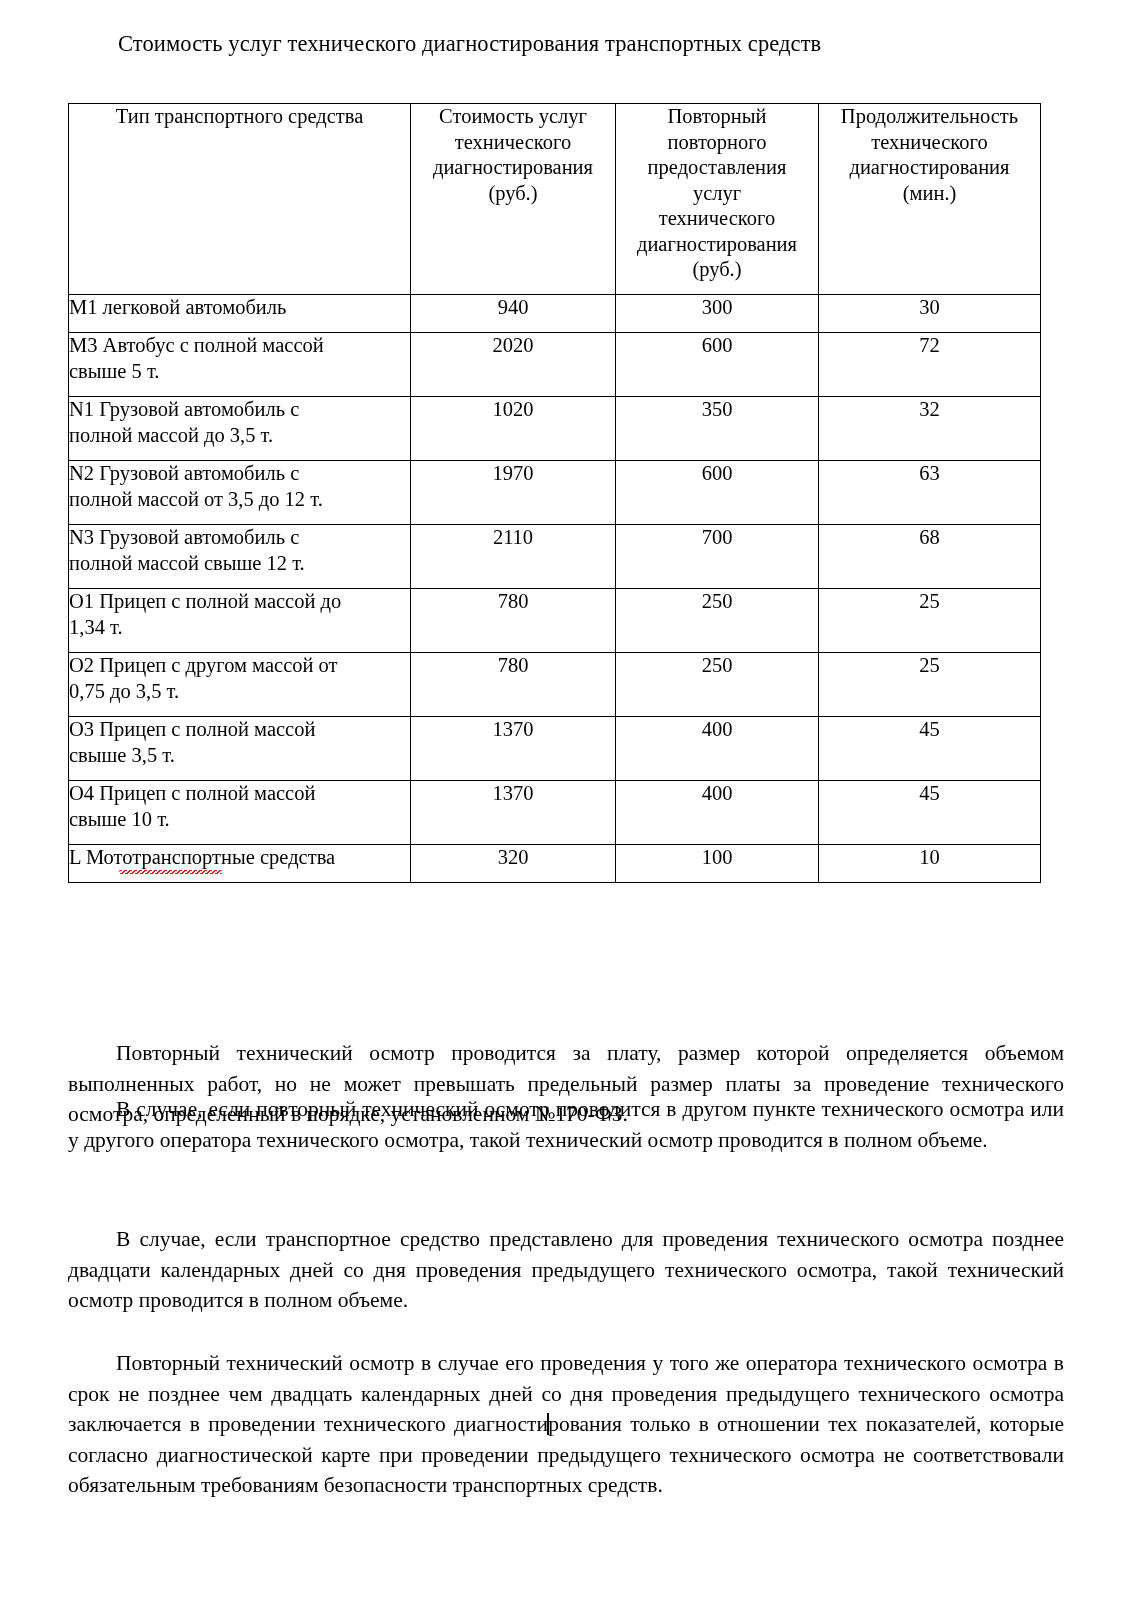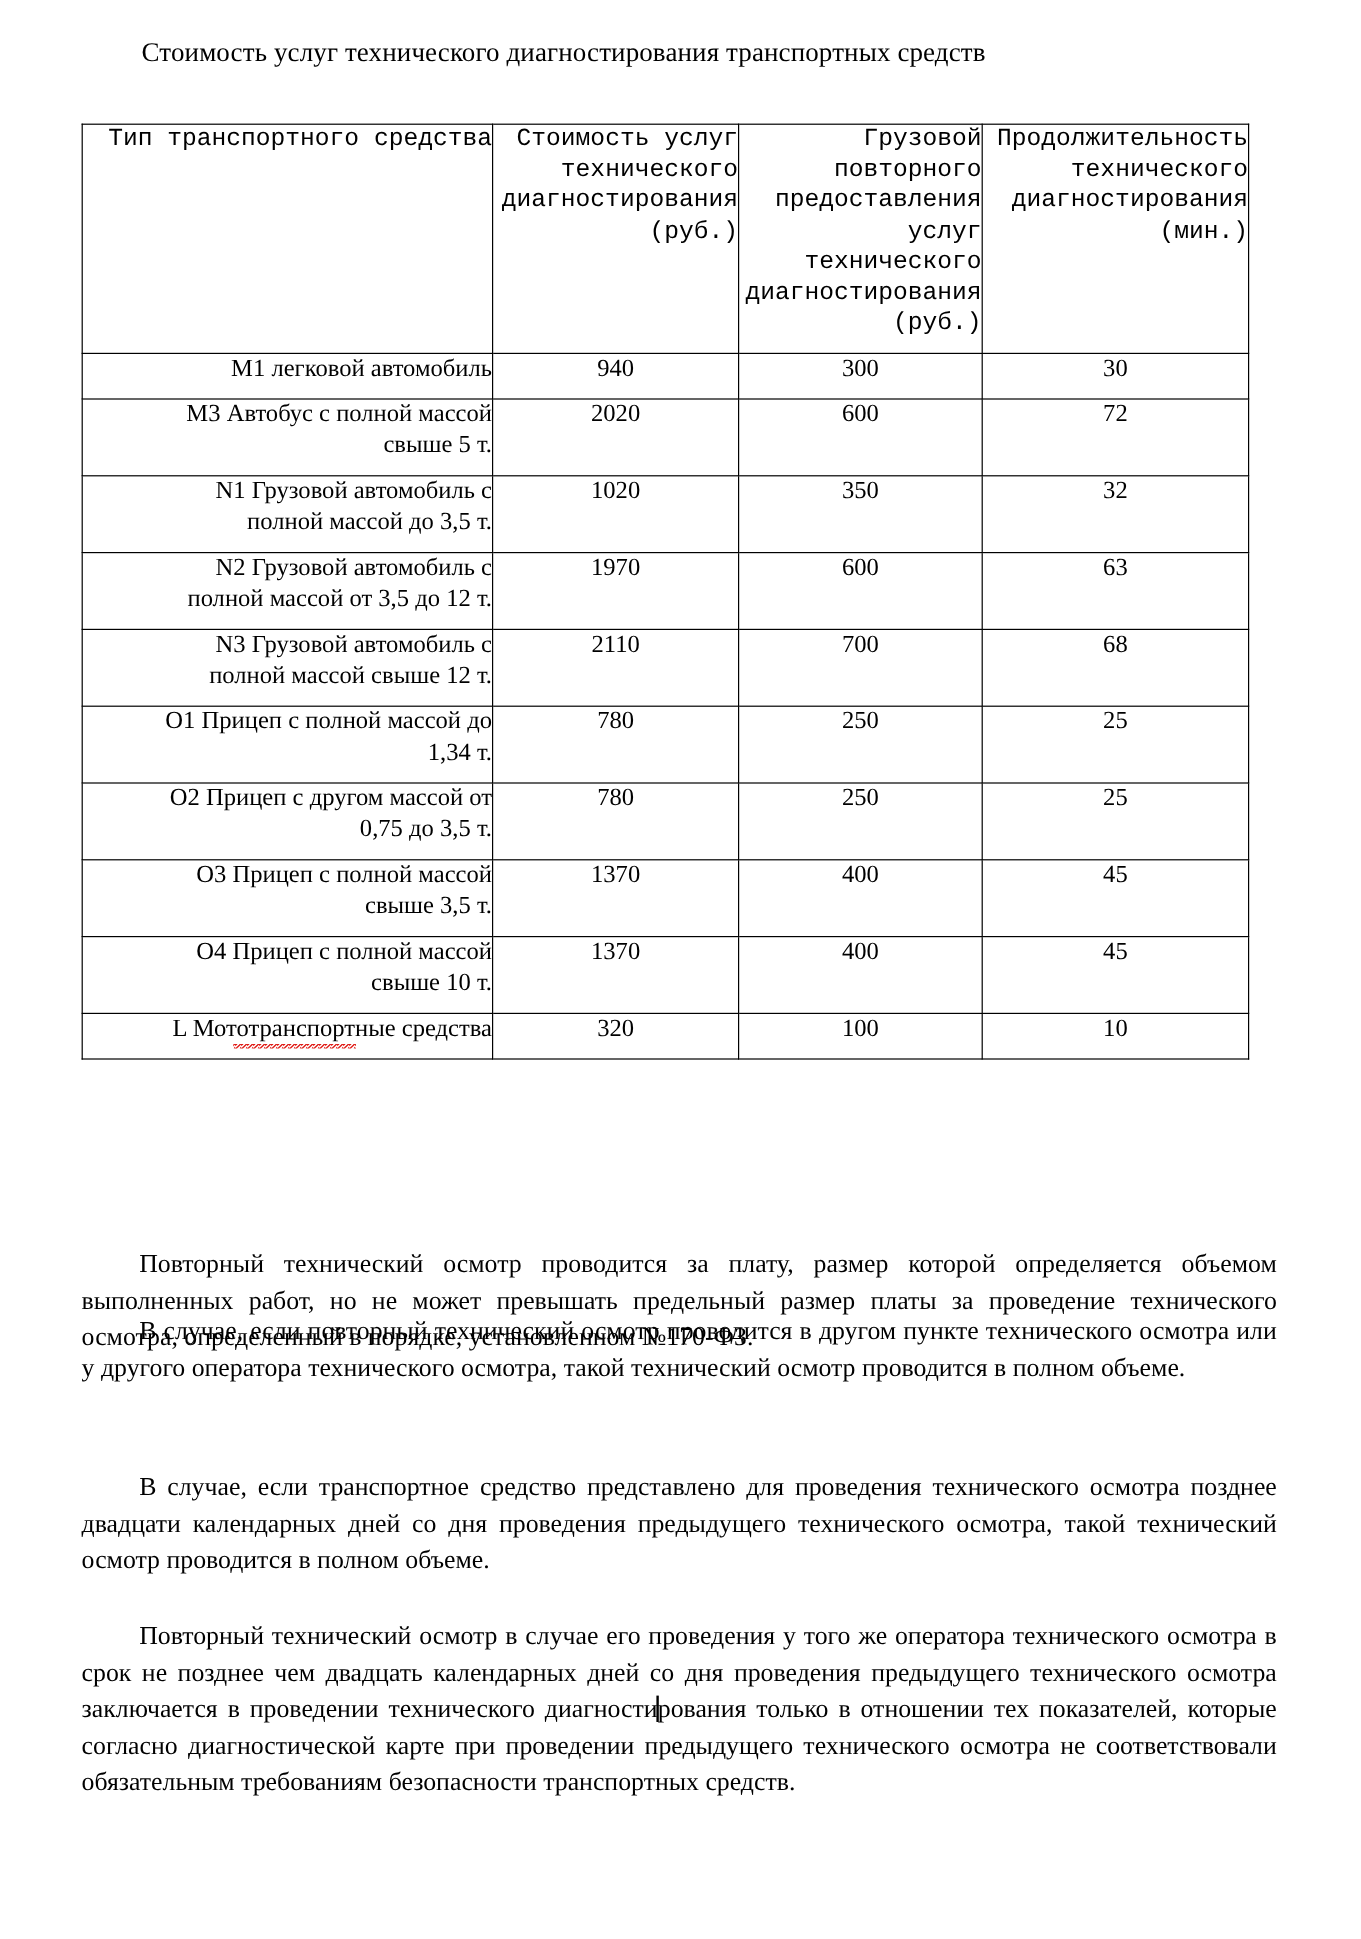--- a/index.html
+++ b/index.html
@@ -52,29 +52,28 @@
     line-height: 25.5px;
   }
   .price-table col.c1 { width: 342px; }
   .price-table col.c2 { width: 205px; }
   .price-table col.c3 { width: 203px; }
   .price-table col.c4 { width: 222px; }
 
   .hdr-cell {
     padding: 8px 6px 8px 9px;
     height: 190px;
-    text-align: right;
+    text-align: center;
     vertical-align: top;
-    font-family: Liberation Mono, monospace;
   }
   .hdr-cell span { display: block; }
 
   .type-cell {
     padding: 6px 4px 6px 9px;
-    text-align: right;
+    text-align: left;
     vertical-align: top;
   }
   .num-cell {
     text-align: center;
     vertical-align: middle;
     font-size: 21px;
   }
 
   .r-tall { height: 64px; }
   .r-short { height: 38px; }
@@ -152,21 +151,21 @@
         <th class="hdr-cell">
           <span>Тип транспортного средства</span>
         </th>
         <th class="hdr-cell">
           <span>Стоимость услуг</span>
           <span>технического</span>
           <span>диагностирования</span>
           <span>(руб.)</span>
         </th>
         <th class="hdr-cell">
-          <span>Грузовой</span>
+          <span>Повторный</span>
           <span>повторного</span>
           <span>предоставления</span>
           <span>услуг</span>
           <span>технического</span>
           <span>диагностирования</span>
           <span>(руб.)</span>
         </th>
         <th class="hdr-cell">
           <span>Продолжительность</span>
           <span>технического</span>

